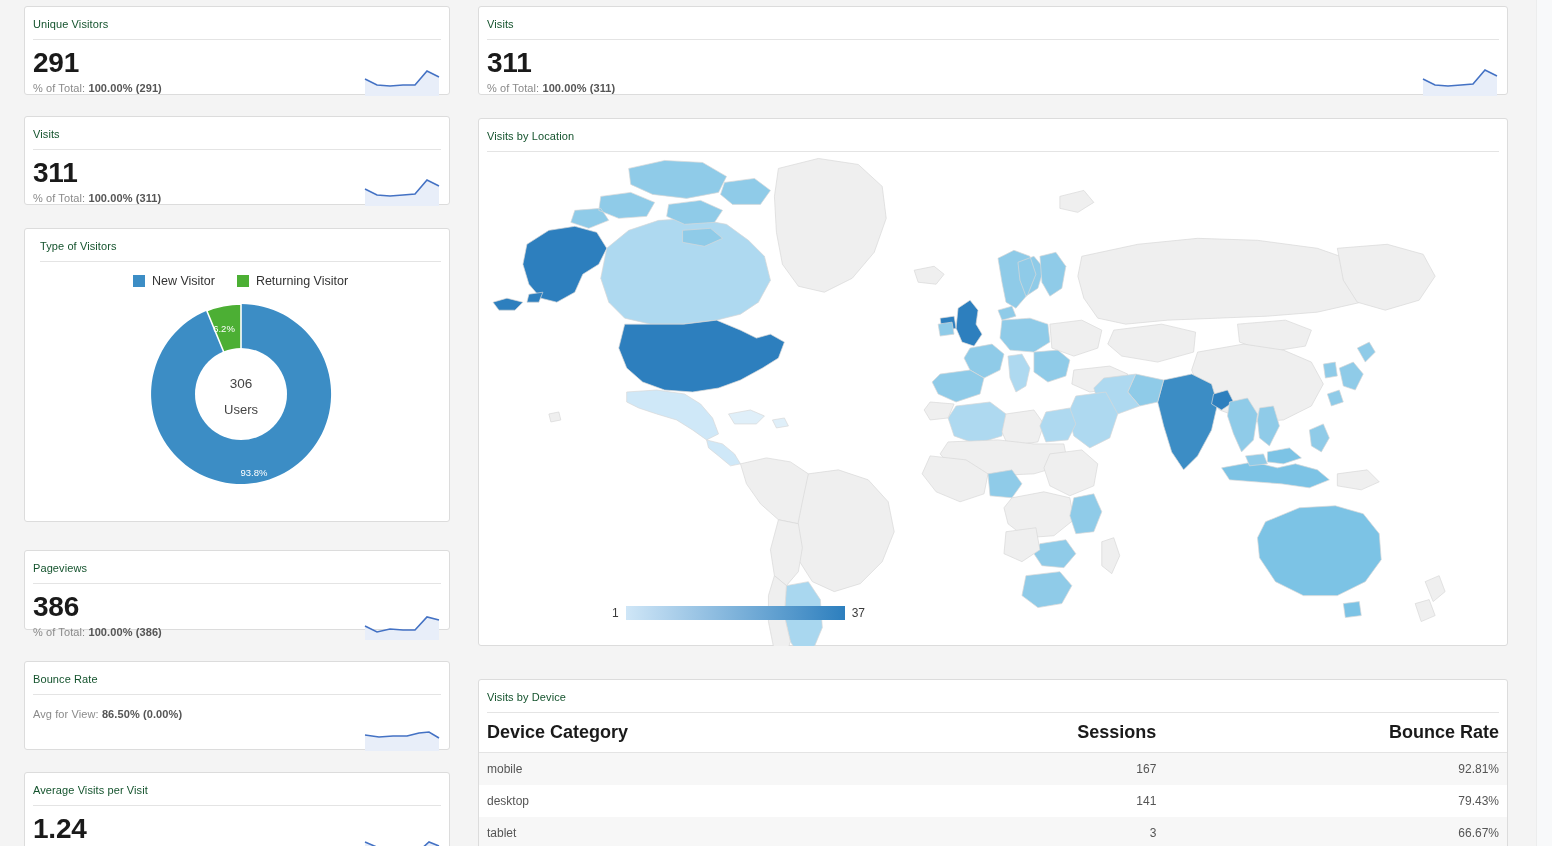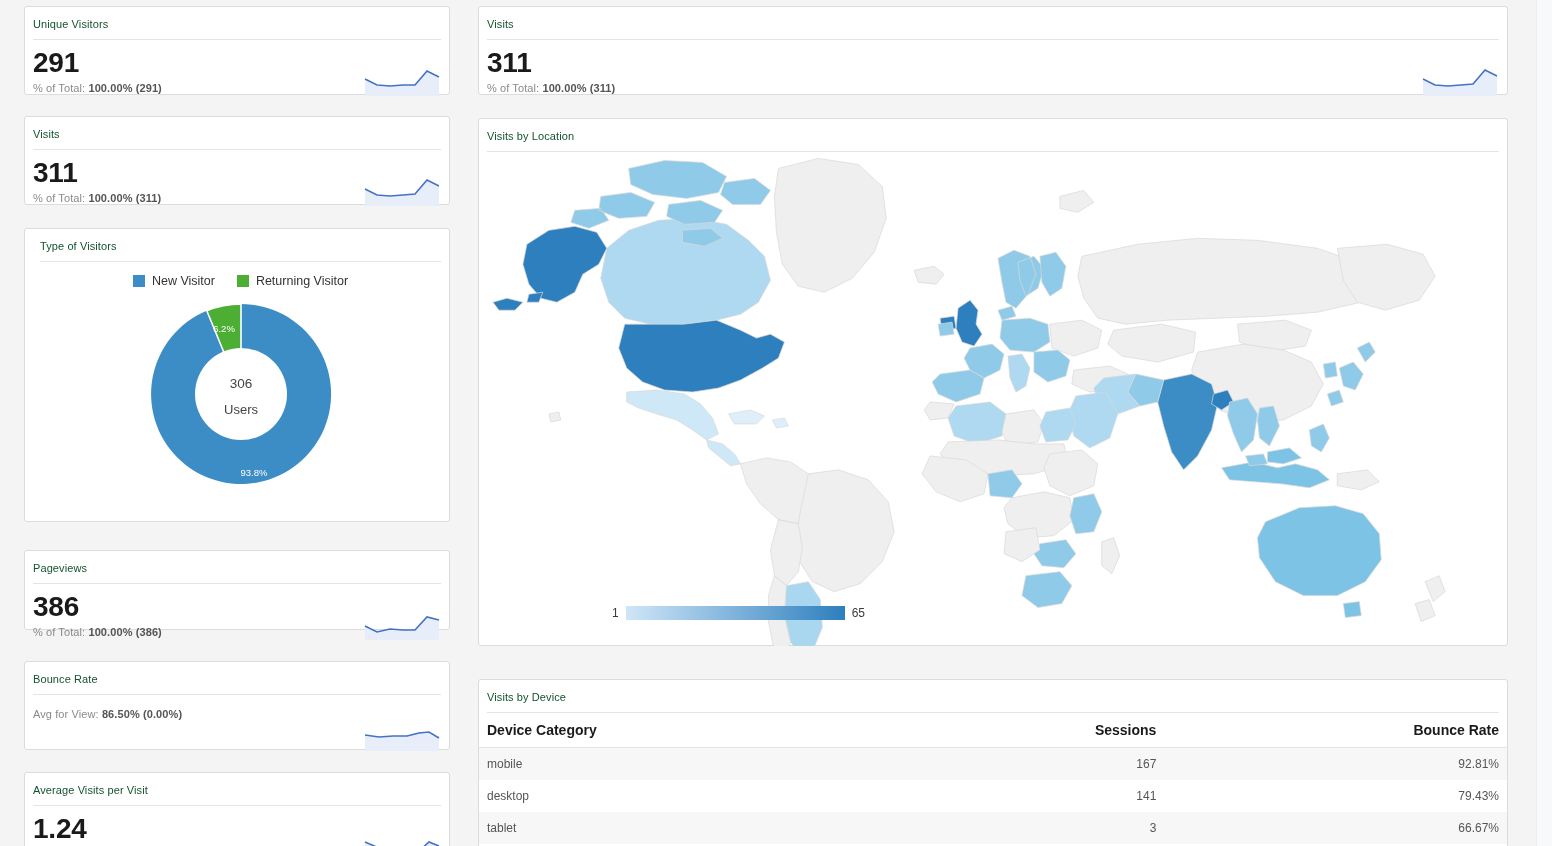--- a/index.html
+++ b/index.html
@@ -50,21 +50,21 @@
   .map-svg { position: absolute; inset: 0; width: 100%; height: 100%; }
   .legend-bar-wrap {
     position: absolute; left: 133px; bottom: 26px;
     display: flex; align-items: center; gap: 7px;
   }
   .lb-num { font-size: 12px; color: #3b3b3b; }
   .legend-bar { width: 219px; height: 14px; background: linear-gradient(to right, #cfe6f7, #2d7fbe); }
 
   
   table { width: 100%; border-collapse: collapse; }
-  th { font-size: 14px; font-weight: 700; color: #1a1a1a; padding: 9px 8px; text-align: right; }
+  th { font-size: 18px; font-weight: 700; color: #1a1a1a; padding: 9px 8px; text-align: right; }
   th.l { text-align: left; }
   td { font-size: 12px; color: #555; padding: 9px 8px; text-align: right; }
   td.l { text-align: left; }
   tbody tr:nth-child(odd) { background: #f7f7f7; }
   .thead-rule { border-bottom: 1px solid #e4e4e4; }
 </style>
 </head>
 <body>
 
 <div class="page">
@@ -274,21 +274,21 @@
           <path fill="#efefef" d="M860,322 L890,318 L902,330 L884,338 L860,334 Z"></path>
 
           <path fill="#efefef" d="M582,44 L606,38 L616,50 L600,60 L582,56 Z"></path>
           <path fill="#efefef" d="M70,262 L80,260 L82,268 L72,270 Z"></path>
         </g>
       </svg>
 
       <div class="legend-bar-wrap">
         <span class="lb-num">1</span>
         <span class="legend-bar"></span>
-        <span class="lb-num">65</span>
+        <span class="lb-num">37</span>
       </div>
     </div>
   </div>
 
   <div class="card" style="left:478px; top:679px; width:1030px; height:182px;">
     <div class="card-title">Visits by Device</div>
     <div class="card-rule"></div>
     <table>
       <thead>
         <tr class="thead-rule">

